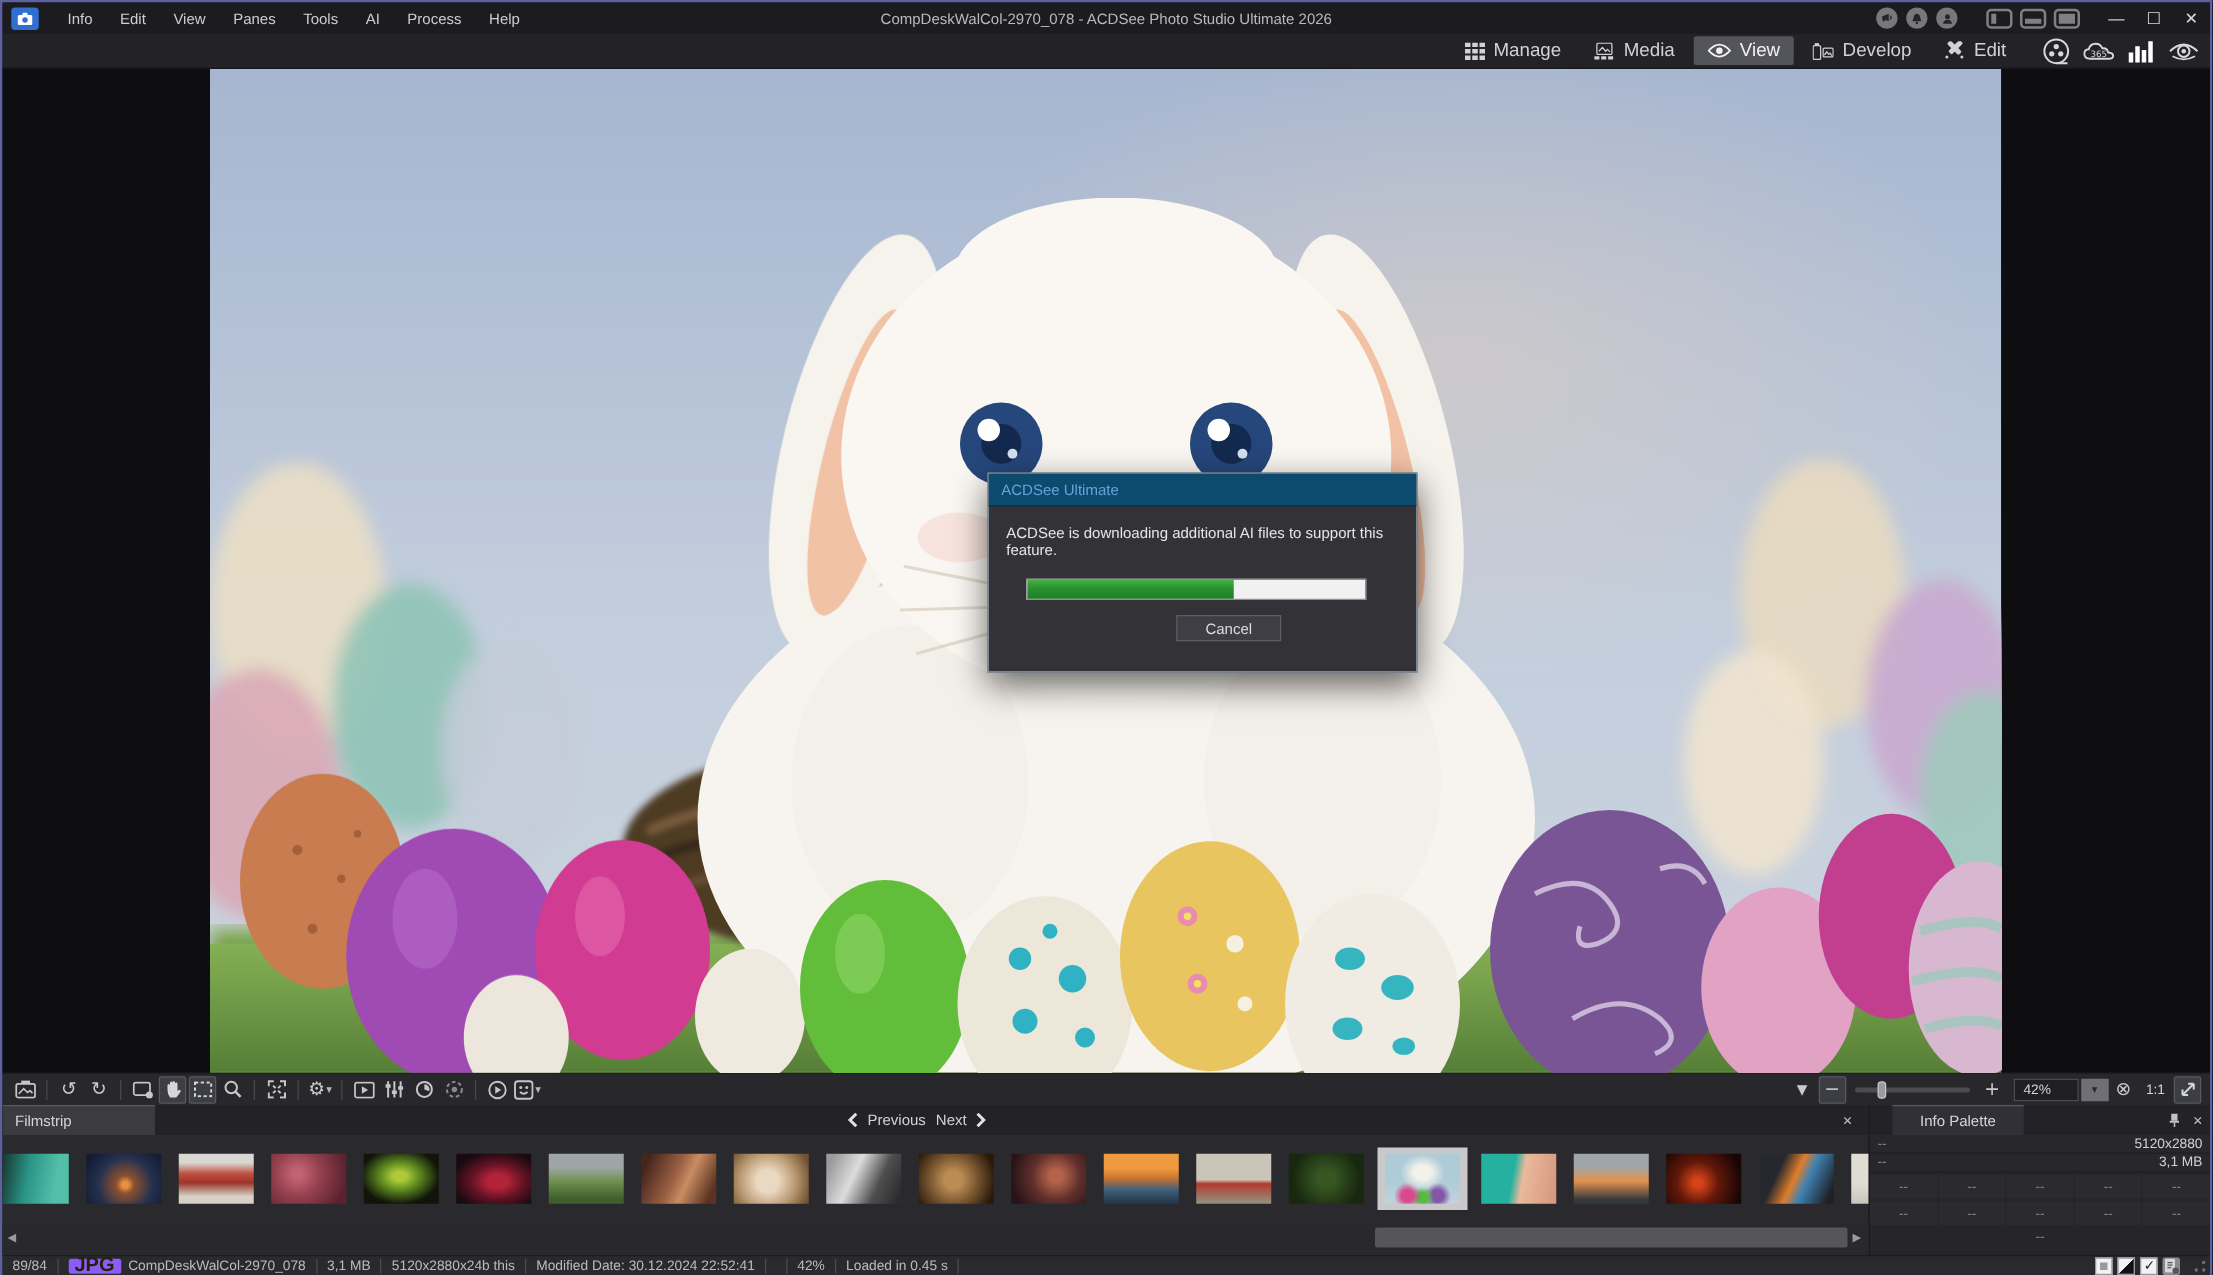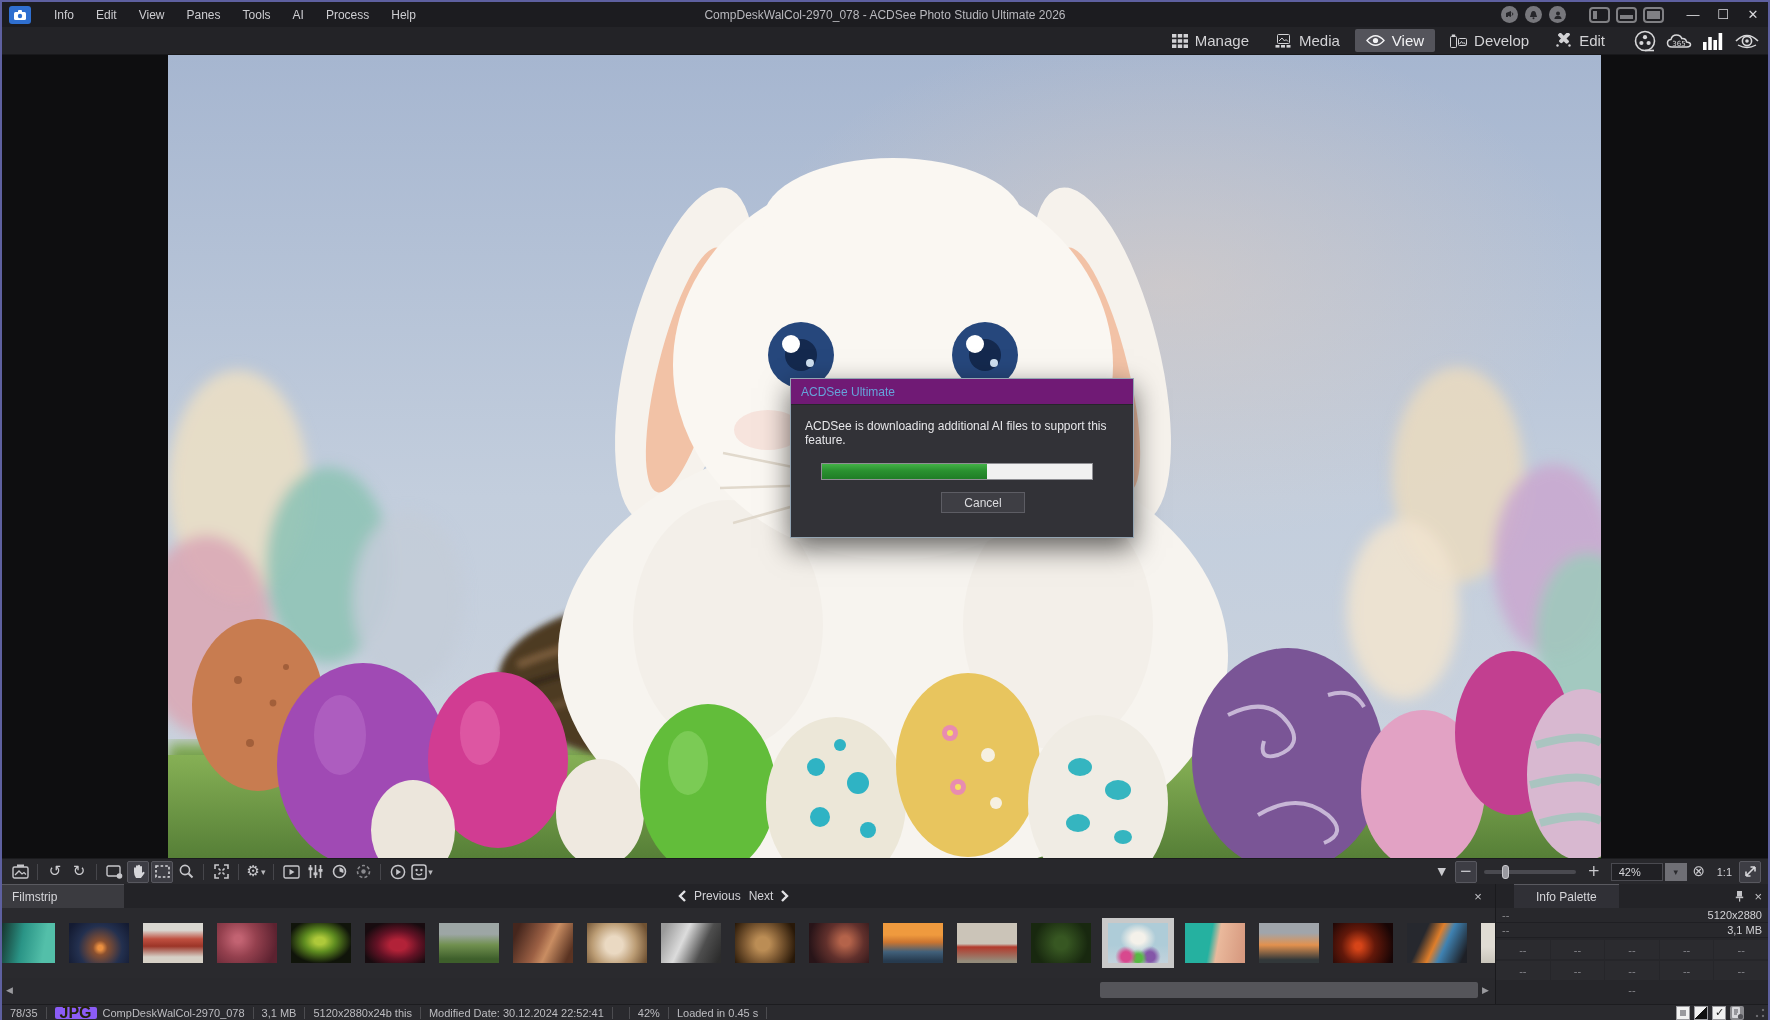--- a/index.html
+++ b/index.html
@@ -38,21 +38,21 @@
   .tabbar-icons svg { display:block; }
 
   
   .viewer { height:803px; background:#0e0e10; position:relative; flex:0 0 auto; overflow:hidden; }
   .photo { position:absolute; left:166px; top:0; width:1433px; height:803px; }
 
   
   .dialog { position:absolute; left:788px; top:323px; width:344px; height:160px;
             background:#323237; border:1px solid #93a4b2; box-shadow:0 10px 26px rgba(0,0,0,.6); }
   .dialog-titlebar { height:26px; display:flex; align-items:center; padding:0 10px;
-                     background:#701a75; border-bottom:1px solid #26262b; }
+                     background:#0c4a6e; border-bottom:1px solid #26262b; }
   .dialog-title { font-size:12px; color:#66a3da; }
   .dialog-msg { font-size:12px; color:#e6e6e9; padding:14px 14px 0 14px; }
   .progress { position:absolute; left:30px; top:84px; width:272px; height:17px;
               background:#f1f1f1; border:1px solid #8f8f94; }
   .progress-fill { height:100%; background:linear-gradient(180deg,#43b246,#2a9130 45%,#1f7d26); }
   .cancel-btn { position:absolute; left:130px; top:113px; width:84px; height:21px;
                 background:#3e3e44; border:1px solid #5d5d64; color:#dcdcdf; font-size:12px;
                 font-family:"Liberation Sans",sans-serif;margin-left:20px; }
 
   
@@ -705,21 +705,21 @@
           <div class="ip-cell">--</div>
           <div class="ip-cell">--</div>
           <div class="ip-cell">--</div>
         </div>
       <div class="ip-footer">--</div>
     </div>
   </div>
 
   <div class="statusbar">
     <div class="seg">
-        <span>78/35</span>
+        <span>89/84</span>
       </div>
     <div class="seg">
       <span class="badge">JPG</span>
       <span>CompDeskWalCol-2970_078</span>
     </div>
     <div class="seg">
         <span>3,1 MB</span>
       </div>
     <div class="seg">
         <span>5120x2880x24b this</span>

